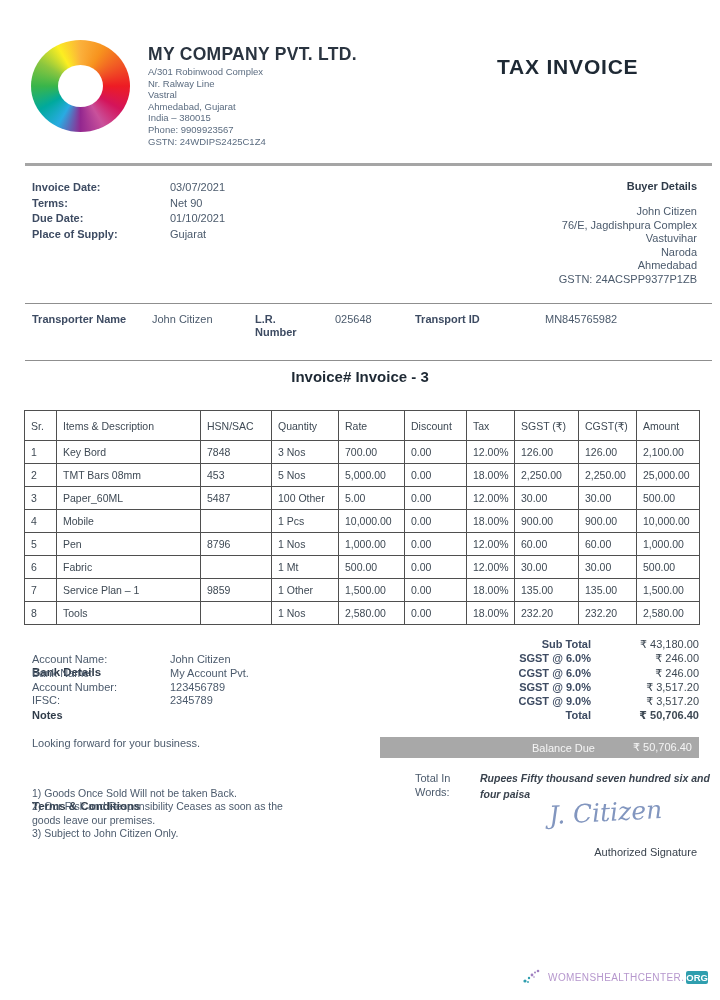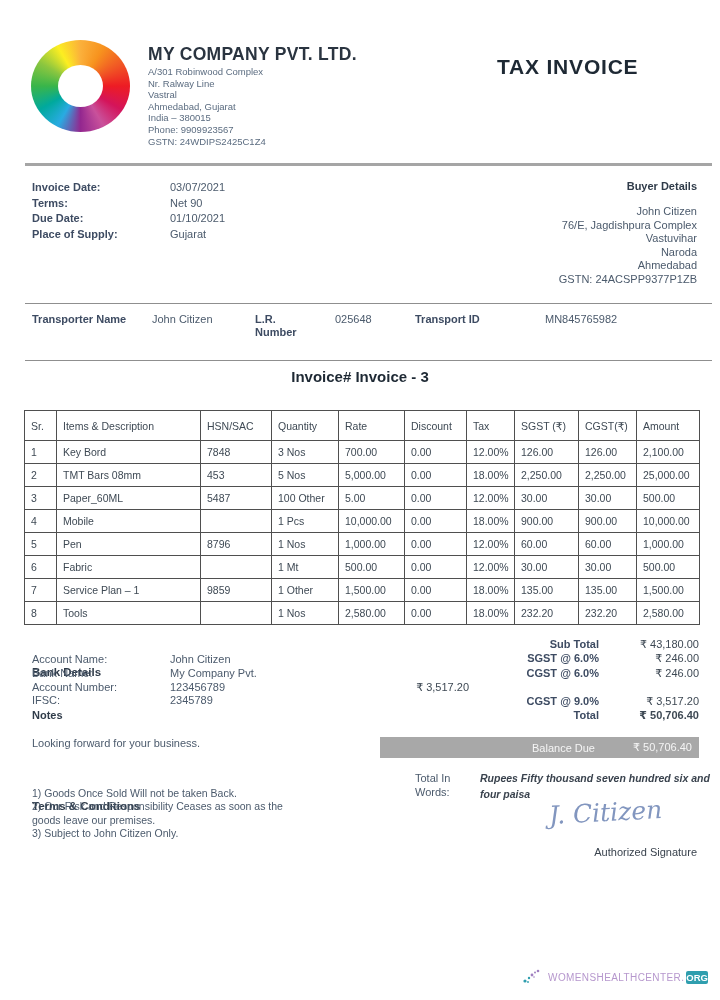--- a/index.html
+++ b/index.html
@@ -44,21 +44,21 @@
   
   .bank-heading { position:absolute; left:32px; top:624px; font-size:11.5px; font-weight:bold; color:#2f3b49;margin-top:42px; }
   .bank-fields { position:absolute; left:32px; top:653px; font-size:11px; line-height:13.8px; color:#4b5a6c; }
   .bank-row { display:flex; }
   .bank-label { width:138px; }
   .notes-label { position:absolute; left:32px; top:709px; font-size:11px; font-weight:bold; color:#2f3b49; }
   .note-text { position:absolute; left:32px; top:737px; font-size:11px; color:#4b5a6c; }
 
   
   .totals { position:absolute; right:21px; top:637px; width:330px; font-size:11px; line-height:14.3px; color:#3e4954; }
-  .trow { display:flex; }
+  .trow { display:flex;gap:8px; }
   .tlabel { flex:1; text-align:right; font-weight:bold; color:#3d4b62; }
   .tvalue { width:100px; text-align:right; }
   .trow.grand .tvalue { font-weight:bold; }
 
   .balance-bar { position:absolute; left:380px; top:737px; width:319px; height:21px; background:#a8a8a8; color:#f5f5f5;
                  display:flex; align-items:center; font-size:11px; }
   .balance-bar .blabel { flex:1; text-align:right; }
   .balance-bar .bvalue { width:104px; text-align:right; padding-right:7px; }
 
   
@@ -281,21 +281,21 @@
   <div class="bank-heading">Bank Details</div>
   <div class="bank-fields">
 
       <div class="bank-row">
         <span class="bank-label">Account Name:</span>
         <span>John Citizen</span>
       </div>
 
       <div class="bank-row">
         <span class="bank-label">Bank Name:</span>
-        <span>My Company Pvt.</span>
+        <span>My Account Pvt.</span>
       </div>
 
       <div class="bank-row">
         <span class="bank-label">Account Number:</span>
         <span>123456789</span>
       </div>
 
       <div class="bank-row">
         <span class="bank-label">IFSC:</span>
         <span>2345789</span>
@@ -311,20 +311,21 @@
     </div>
     <div class="trow">
       <span class="tlabel">SGST @ 6.0%</span>
       <span class="tvalue">₹ 246.00</span>
     </div>
     <div class="trow">
       <span class="tlabel">CGST @ 6.0%</span>
       <span class="tvalue">₹ 246.00</span>
     </div>
     <div class="trow">
+      <span class="tlabel">SGST @ 9.0%</span>
       <span class="tvalue">₹ 3,517.20</span>
     </div>
     <div class="trow">
       <span class="tlabel">CGST @ 9.0%</span>
       <span class="tvalue">₹ 3,517.20</span>
     </div>
     <div class="trow grand">
       <span class="tlabel">Total</span>
       <span class="tvalue">₹ 50,706.40</span>
     </div>

